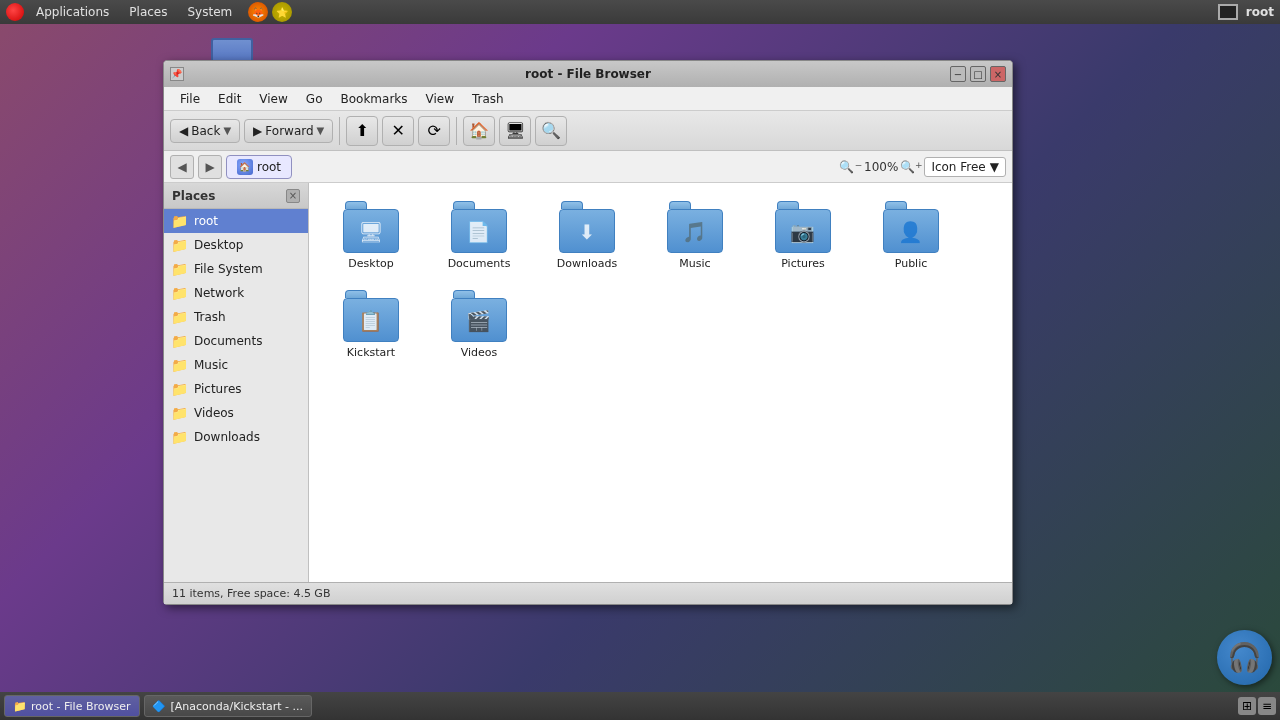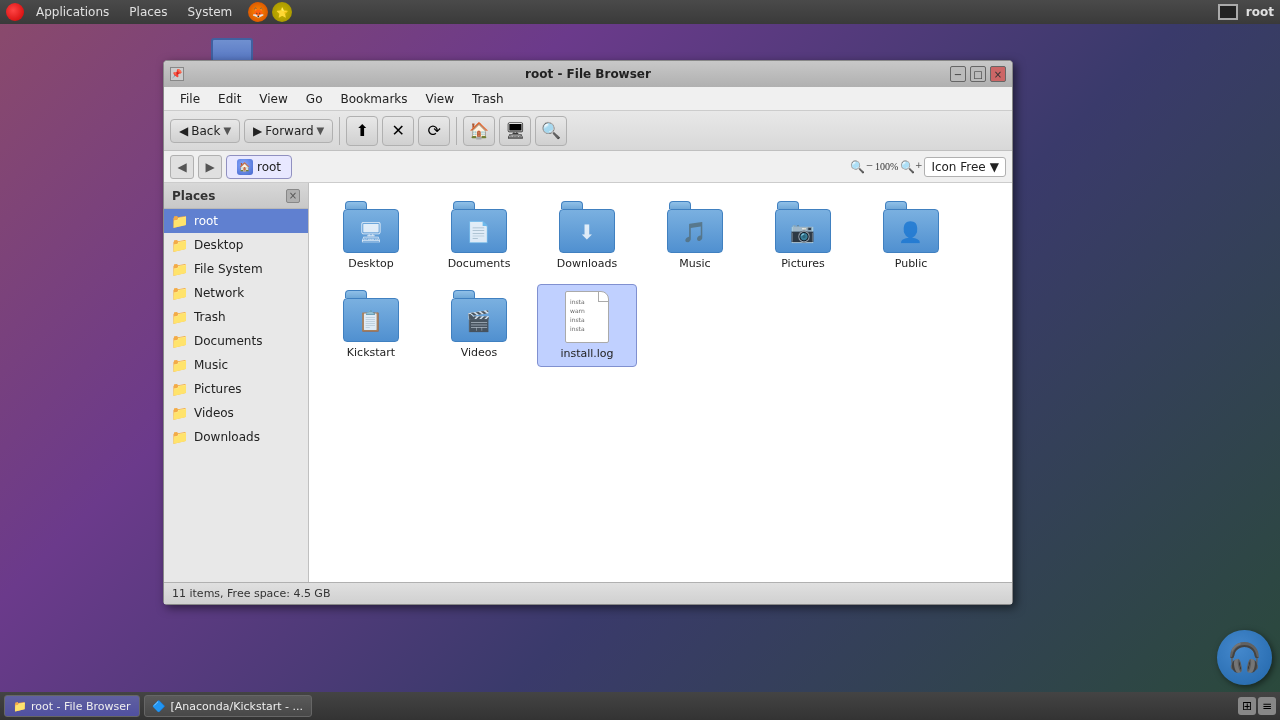--- a/index.html
+++ b/index.html
@@ -249,21 +249,21 @@
     }
     .zoom-controls {
       margin-left: auto;
       display: flex; align-items: center; gap: 4px;
     }
     .zoom-btn {
       width: 18px; height: 18px;
       font-size: 12px; cursor: pointer; color: #555;
       display: flex; align-items: center; justify-content: center;
     }
-    .zoom-label { font-size: 10px; color: #333; font-family: Liberation Serif, serif; }
+    .zoom-label { font-size: 12px; color: #333; }
     .view-selector {
       display: flex; align-items: center;
       border: 1px solid #b0b0b0;
       border-radius: 3px;
       background: white;
       padding: 2px 6px;
       gap: 4px;
       cursor: pointer; font-size: 12px; color: #222;
     }
 
@@ -682,34 +682,20 @@
         </div>
         <div class="file-item">
           <div class="folder-icon-large">
             <div class="folder-tab"></div>
             <div class="folder-body">
               <div class="folder-icon-overlay">🎬</div>
             </div>
           </div>
           <div class="file-label">Videos</div>
         </div>
-        <div class="file-item selected">
-          <div class="file-icon-large">
-            <div class="file-doc">
-              <div class="file-doc-corner"></div>
-              <div class="file-doc-lines">
-                <span>insta</span>
-                <span>warn</span>
-                <span>insta</span>
-                <span>insta</span>
-              </div>
-            </div>
-          </div>
-          <div class="file-label">install.log</div>
-        </div>
       </div>
   </div>
 
   <div class="status-bar">
     <span>11 items, Free space: 4.5 GB</span>
   </div>
 </div>
 
 <div id="headphone-widget">🎧</div>
 

